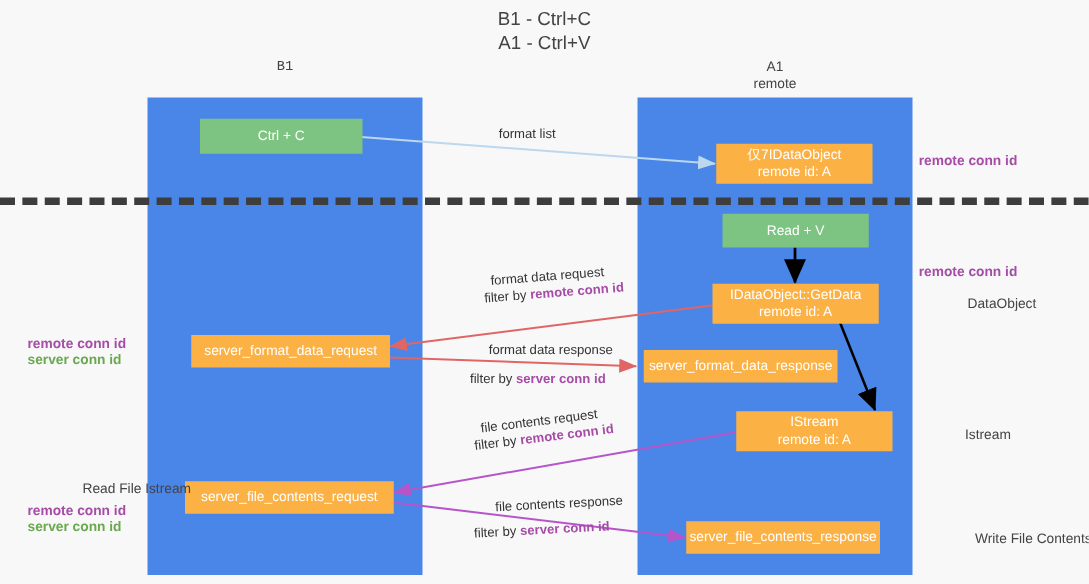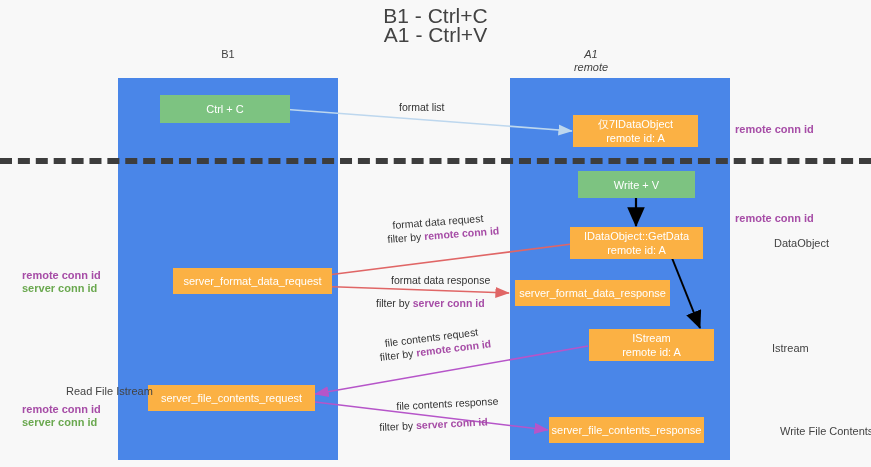--- a/index.html
+++ b/index.html
@@ -10,29 +10,29 @@
     position:relative;
     overflow:hidden;
     color:#333;
   }
   #stage{position:absolute;left:0;top:0;width:871px;height:467px;}
   .abs{position:absolute;}
 
   
   #title{
     left:0;top:6px;width:871px;text-align:center;
-    font-size:21px;line-height:19px;color:#434343;
+    font-size:15px;line-height:19px;color:#434343;
   }
 
   
   .col-head{
     text-align:center;font-size:11px;line-height:13px;color:#434343;
   }
-  #head-b1{left:118px;top:48px;width:220px;}
-  #head-a1{left:481px;top:48px;width:220px;font-style:italic;}
+  #head-b1{left:118px;top:48px;width:220px;font-family:Liberation Mono, monospace;}
+  #head-a1{left:510px;top:48px;width:220px;}
 
   
   .lane{background:#4a86e8;}
   #lane-b1{left:118px;top:78px;width:220px;height:382px;}
   #lane-a1{left:510px;top:78px;width:220px;height:382px;}
 
   
   #divider{
     left:0;top:158px;width:871px;height:0;
     border-top:6px dashed #3d3d3d;
@@ -120,29 +120,29 @@
   <div class="abs node green" style="left:160px;top:95px;width:130px;height:28px;">
     <div>Ctrl + C</div>
   </div>
 
   <div class="abs node orange" style="left:573px;top:115px;width:125px;height:32px;">
     <div>仅7IDataObject</div>
     <div class="l2">remote id: A</div>
   </div>
 
   <div class="abs node green" style="left:578px;top:171px;width:117px;height:27px;">
-    <div>Write + V</div>
+    <div>Read + V</div>
   </div>
 
   <div class="abs node orange" style="left:570px;top:227px;width:133px;height:32px;">
     <div>IDataObject::GetData</div>
     <div class="l2">remote id: A</div>
   </div>
 
-  <div class="abs node orange" style="left:153px;top:268px;width:159px;height:26px;margin-left:20px;">
+  <div class="abs node orange" style="left:153px;top:268px;width:159px;height:26px;">
     <div>server_format_data_request</div>
   </div>
 
   <div class="abs node orange" style="left:515px;top:280px;width:155px;height:26px;">
     <div>server_format_data_response</div>
   </div>
 
   <div class="abs node orange" style="left:589px;top:329px;width:125px;height:32px;">
     <div>IStream</div>
     <div class="l2">remote id: A</div>

